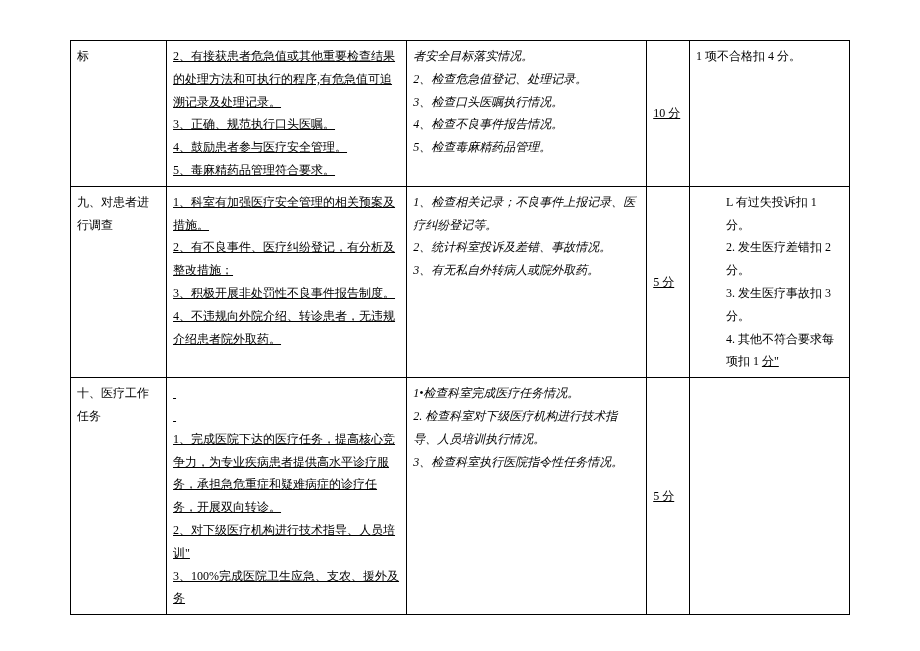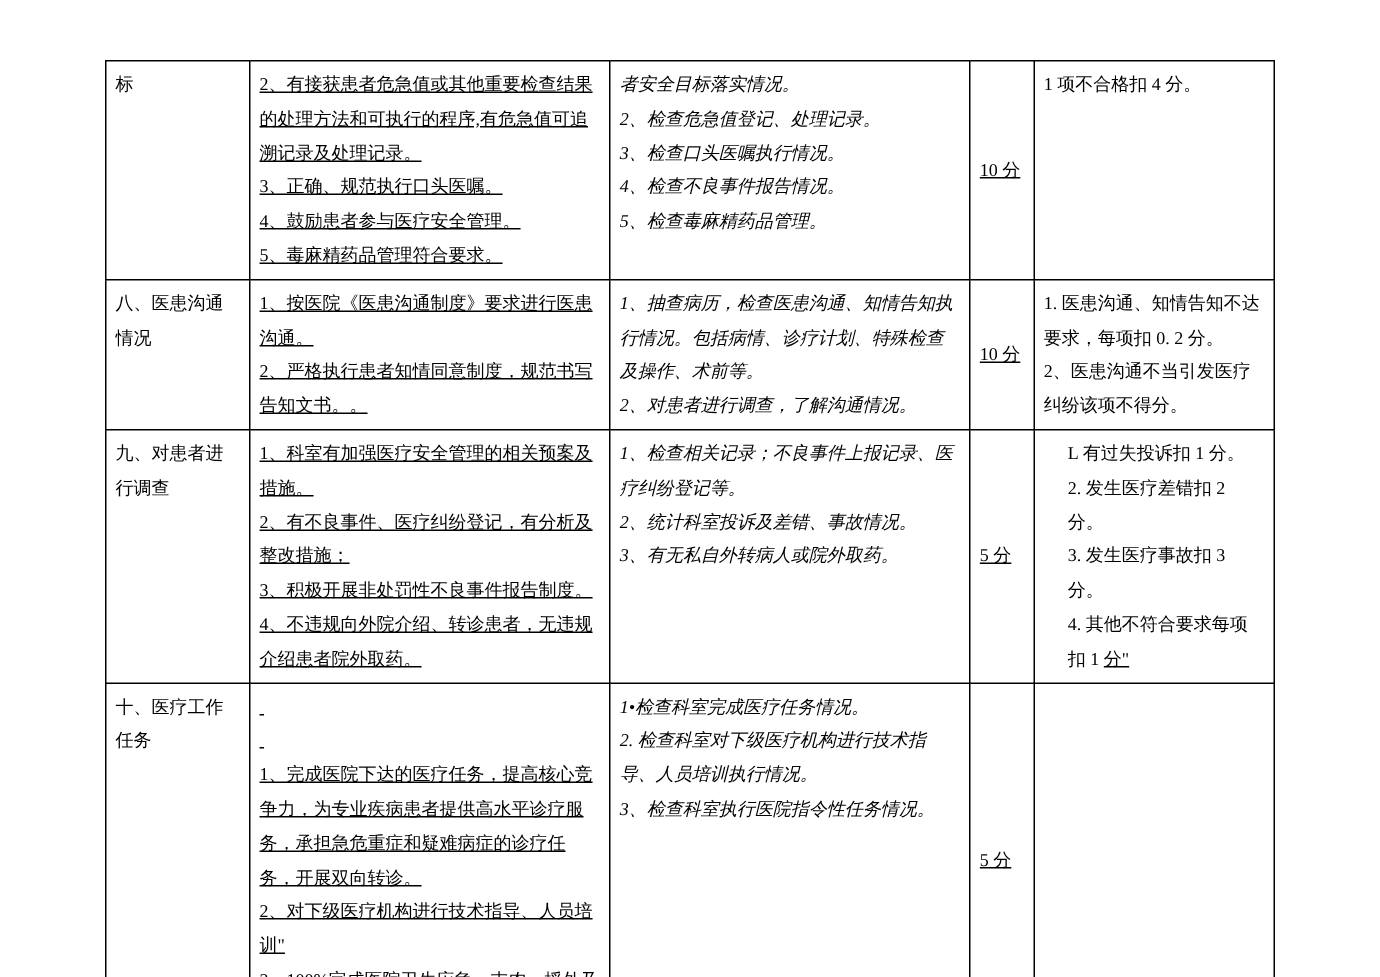--- a/index.html
+++ b/index.html
@@ -43,32 +43,25 @@
   </colgroup>
   <tbody id="tbody">
       <tr>
         <td class="col1">标</td>
         <td class="col2">2、有接获患者危急值或其他重要检查结果的处理方法和可执行的程序,有危急值可追溯记录及处理记录。<br>3、正确、规范执行口头医嘱。<br>4、鼓励患者参与医疗安全管理。<br>5、毒麻精药品管理符合要求。</td>
         <td class="col3">者安全目标落实情况。<br>2、检查危急值登记、处理记录。<br>3、检查口头医嘱执行情况。<br>4、检查不良事件报告情况。<br>5、检查毒麻精药品管理。</td>
         <td class="col4">10 分</td>
         <td class="col5">1 项不合格扣 4 分。</td>
       </tr>
       <tr>
-        <td class="col1">八、医患沟通情况</td>
-        <td class="col2">1、按医院《医患沟通制度》要求进行医患沟通。<br>2、严格执行患者知情同意制度，规范书写告知文书。。</td>
-        <td class="col3">1、抽查病历，检查医患沟通、知情告知执行情况。包括病情、诊疗计划、特殊检查及操作、术前等。<br>2、对患者进行调查，了解沟通情况。</td>
-        <td class="col4">10 分</td>
-        <td class="col5">1. 医患沟通、知情告知不达要求，每项扣 0. 2 分。<br>2、医患沟通不当引发医疗纠纷该项不得分。</td>
-      </tr>
-      <tr>
         <td class="col1">九、对患者进行调查</td>
         <td class="col2">1、科室有加强医疗安全管理的相关预案及措施。<br>2、有不良事件、医疗纠纷登记，有分析及整改措施；<br>3、积极开展非处罚性不良事件报告制度。<br>4、不违规向外院介绍、转诊患者，无违规介绍患者院外取药。</td>
         <td class="col3">1、检查相关记录；不良事件上报记录、医疗纠纷登记等。<br>2、统计科室投诉及差错、事故情况。<br>3、有无私自外转病人或院外取药。</td>
         <td class="col4">5 分</td>
-        <td class="col5" style="padding-left: 22px; margin-top: 46px;">L 有过失投诉扣 1 分。<br>2. 发生医疗差错扣 2 分。<br>3. 发生医疗事故扣 3 分。<br>4. 其他不符合要求每项扣 1 <u>分"</u></td>
+        <td class="col5" style="padding-left: 36px; margin-top: 46px;">L 有过失投诉扣 1 分。<br>2. 发生医疗差错扣 2 分。<br>3. 发生医疗事故扣 3 分。<br>4. 其他不符合要求每项扣 1 <u>分"</u></td>
       </tr>
       <tr>
         <td class="col1">十、医疗工作任务</td>
         <td class="col2">&nbsp;<br>&nbsp;<br>1、完成医院下达的医疗任务，提高核心竞争力，为专业疾病患者提供高水平诊疗服务，承担急危重症和疑难病症的诊疗任务，开展双向转诊。<br>2、对下级医疗机构进行技术指导、人员培训"<br>3、100%完成医<span class="underline">院卫</span>生应急、支农、援外及务</td>
         <td class="col3">1•检查科室完成医疗任务情况。<br>2. 检查科室对下级医疗机构进行技术指导、人员培训执行情况。<br>3、检查科室执行医院指令性任务情况。</td>
         <td class="col4">5 分</td>
         <td class="col5"></td>
       </tr>
     </tbody>
 </table>

